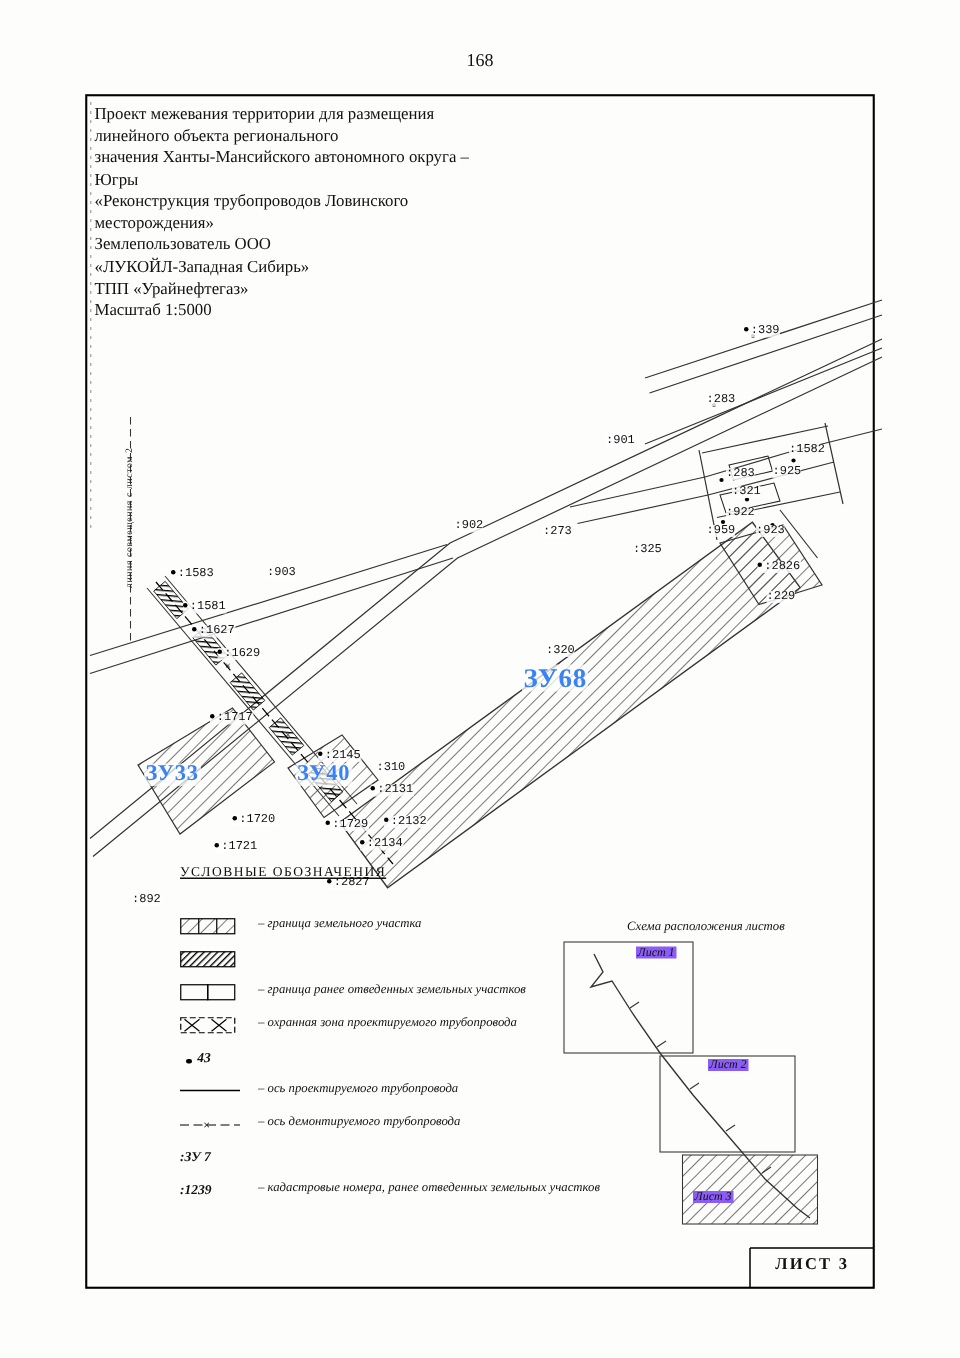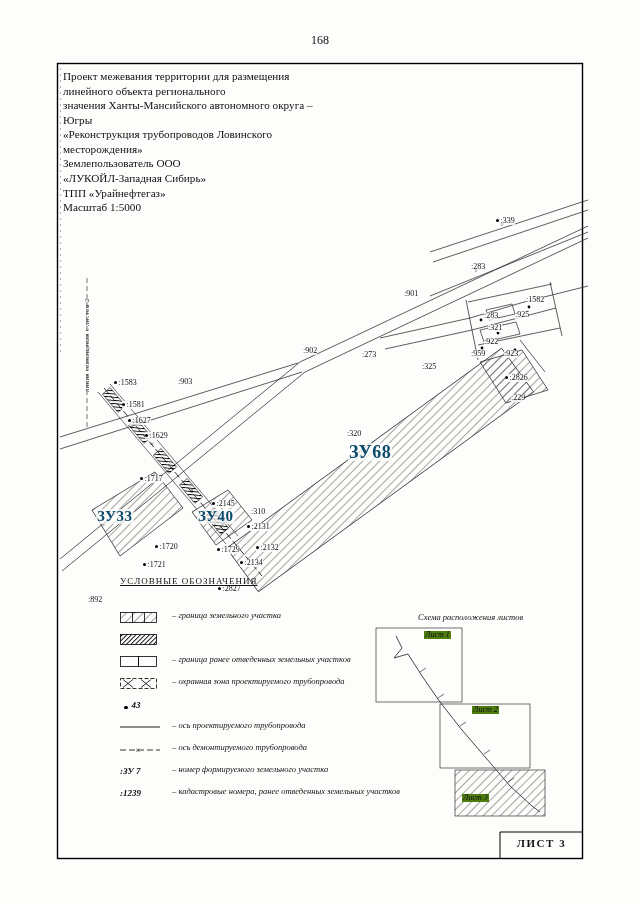--- a/index.html
+++ b/index.html
@@ -8,38 +8,38 @@
   .page-number{position:absolute;top:33px;left:0;right:0;text-align:center;
                font-size:12px;z-index:5;}
   .map-svg{position:absolute;left:0;top:0;z-index:1;}
   .title-block{position:absolute;left:63px;top:69px;width:305px;font-size:11.2px;
                line-height:1.3;z-index:5;}
   .vlabel{position:absolute;left:83px;top:392px;transform:rotate(-90deg);
           transform-origin:0 0;font-size:6.5px;letter-spacing:.4px;white-space:nowrap;
           z-index:4;color:#222;}
   .labels-layer{position:absolute;left:0;top:0;width:640px;height:905px;z-index:4;}
   .pt{position:absolute;font-size:8px;line-height:1;white-space:nowrap;
-      background:rgba(255,255,255,.82);color:#111;}
+      background:rgba(255,255,255,.82);color:#111;font-family:Liberation Mono, monospace;}
   .pt.d::before{content:"";display:inline-block;width:3px;height:3px;background:#000;
       border-radius:50%;margin-right:1.5px;vertical-align:1px;}
   .zone{position:absolute;font-weight:bold;line-height:1;letter-spacing:.5px;
-        background:rgba(255,255,255,.72);padding:0 1px;color:#0c4a6e;}
+        background:rgba(255,255,255,.72);padding:0 1px;color:#3b82f6;}
   .legend{position:absolute;left:92px;top:576px;width:332px;z-index:5;margin-left:28px;}
   .legend-title{font-size:9px;letter-spacing:1px;text-decoration:underline;
                 margin-bottom:24px;}
   .lrow{display:flex;align-items:flex-start;margin-bottom:8px;font-style:italic;
         font-size:8.5px;line-height:1.2;}
   .lsym{flex:0 0 52px;width:52px;display:flex;align-items:center;min-height:14px;}
   .llab{width:262px;}
   .lsymtext{font-weight:bold;font-size:9px;}
   .ldot{display:inline-block;width:3.5px;height:3.5px;background:#000;border-radius:50%;
         margin:5px 4px 0 4px;}
   .inset{position:absolute;left:370px;top:610px;width:216px;height:215px;z-index:5;}
   .inset-title{position:absolute;left:48px;top:2px;font-size:8.5px;font-style:italic;}
-  .sheet-label{position:absolute;font-size:8px;font-style:italic;background:#4d7c0f;
+  .sheet-label{position:absolute;font-size:8px;font-style:italic;background:#8b5cf6;
                padding:0 1px;line-height:1;}
   .sheet-label.l1{left:54px;top:21px;}
   .sheet-label.l2{left:102px;top:96px;}
   .sheet-label.l3{left:92px;top:184px;}
   .list3{position:absolute;left:500px;top:837px;width:83px;text-align:center;
          font-weight:bold;font-size:11px;letter-spacing:1.5px;z-index:5;}
 </style>
 </head>
 <body>
 
@@ -156,21 +156,21 @@
       <span class="pt" style="left: 484px; top: 312px;">:283</span>
       <span class="pt" style="left: 488px; top: 324px;">:321</span>
       <span class="pt" style="left: 484px; top: 338px;">:922</span>
       <span class="pt" style="left: 471px; top: 350px;">:959</span>
       <span class="pt" style="left: 504px; top: 350px;">:923</span>
       <span class="pt d" style="left: 505px; top: 374px;">:2826</span>
       <span class="pt" style="left: 511px; top: 394px;">:229</span>
       <span class="pt" style="left: 303px; top: 347px;">:902</span>
       <span class="pt" style="left: 362px; top: 351px;">:273</span>
       <span class="pt" style="left: 422px; top: 363px;">:325</span>
-      <span class="pt" style="left: 347px; top: 430px;">:320</span>
+      <span class="pt" style="left: 364px; top: 430px;">:320</span>
       <span class="pt" style="left: 178px; top: 378px;">:903</span>
       <span class="pt d" style="left: 114px; top: 379px;">:1583</span>
       <span class="pt d" style="left: 122px; top: 401px;">:1581</span>
       <span class="pt d" style="left: 128px; top: 417px;">:1627</span>
       <span class="pt d" style="left: 145px; top: 432px;">:1629</span>
       <span class="pt d" style="left: 140px; top: 475px;">:1717</span>
       <span class="pt d" style="left: 212px; top: 500px;">:2145</span>
       <span class="pt" style="left: 251px; top: 508px;">:310</span>
       <span class="pt d" style="left: 247px; top: 523px;">:2131</span>
       <span class="pt d" style="left: 217px; top: 546px;">:1729</span>
@@ -247,21 +247,20 @@
             <text x="15" y="10.5" font-size="8" font-family="'Liberation Serif',serif">×</text>
           </svg>
       </span>
       <span class="llab">– ось демонтируемого трубопровода</span>
     </div>
 
     <div class="lrow">
       <span class="lsym">
         <span class="lsymtext">:ЗУ 7</span>
       </span>
-      <span class="llab">– номер формируемого земельного участка</span>
     </div>
 
     <div class="lrow">
       <span class="lsym">
         <span class="lsymtext">:1239</span>
       </span>
       <span class="llab">– кадастровые номера, ранее отведенных земельных участков</span>
     </div>
   </div>
 

